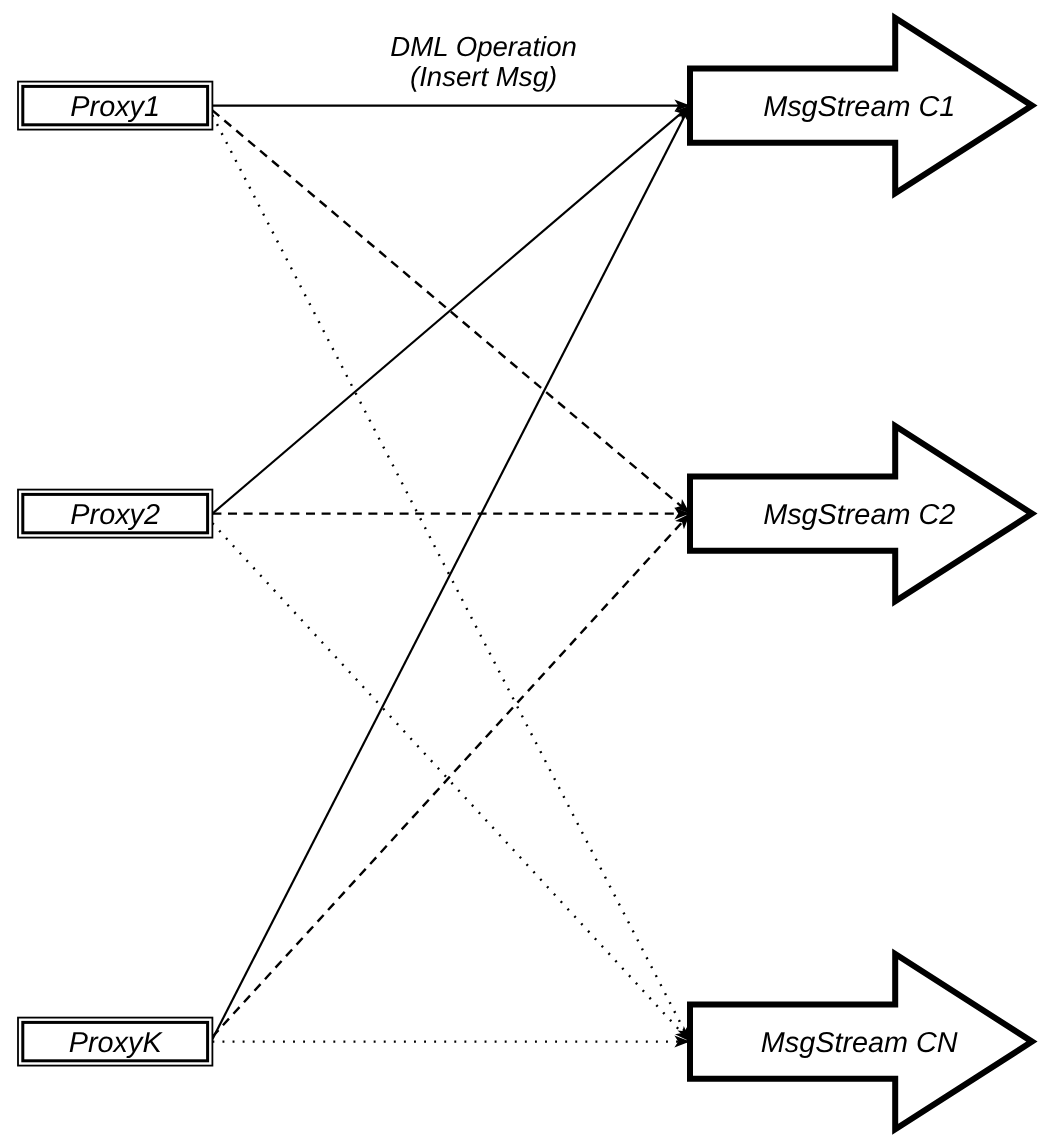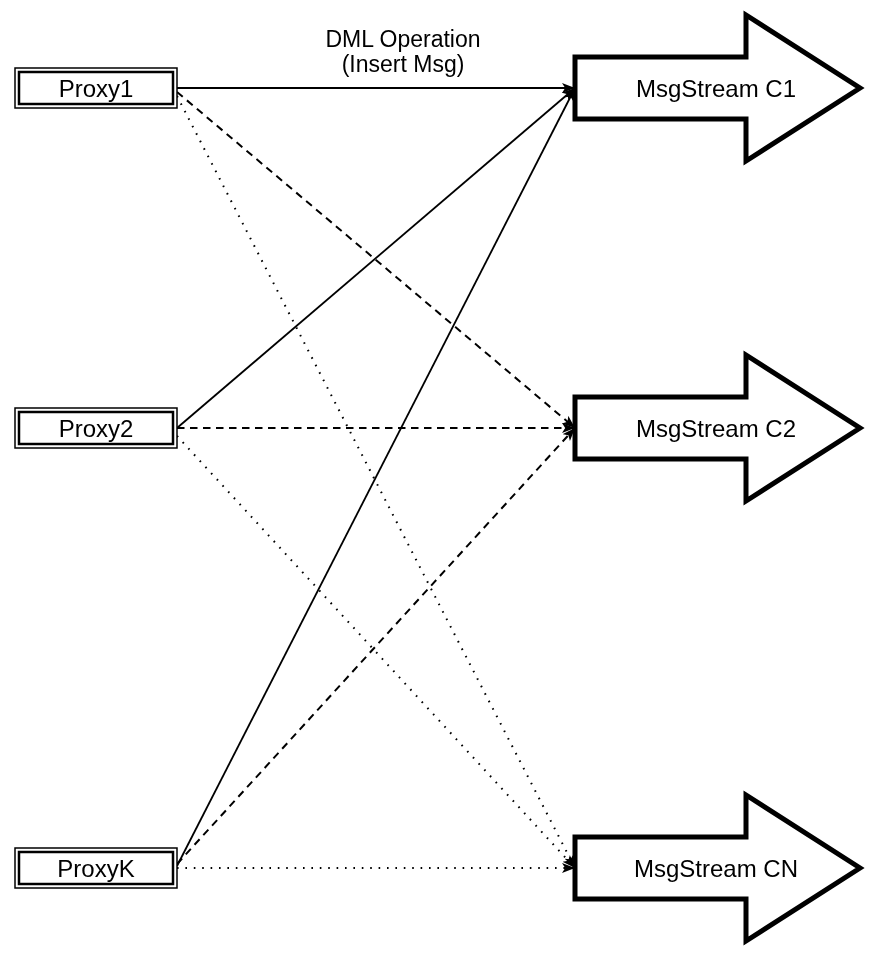--- a/index.html
+++ b/index.html
@@ -9,20 +9,21 @@
     width: 875px;
     height: 956px;
     overflow: hidden;
     font-family: "Liberation Sans", sans-serif;
   }
   .canvas {
     position: relative;
     width: 875px;
     height: 956px;
     background: #ffffff;
+    font-style: italic;
   }
   svg { display: block; }
   text {
     font-family: "Liberation Sans", sans-serif;
     fill: #000000;
   }
   .node-label { font-size: 24px; }
   .title-label { font-size: 23px; }
   .edge-solid  { stroke: #000000; stroke-width: 1.8; fill: none; }
   .edge-dashed { stroke: #000000; stroke-width: 2;   fill: none; stroke-dasharray: 7.5 5.5; }

